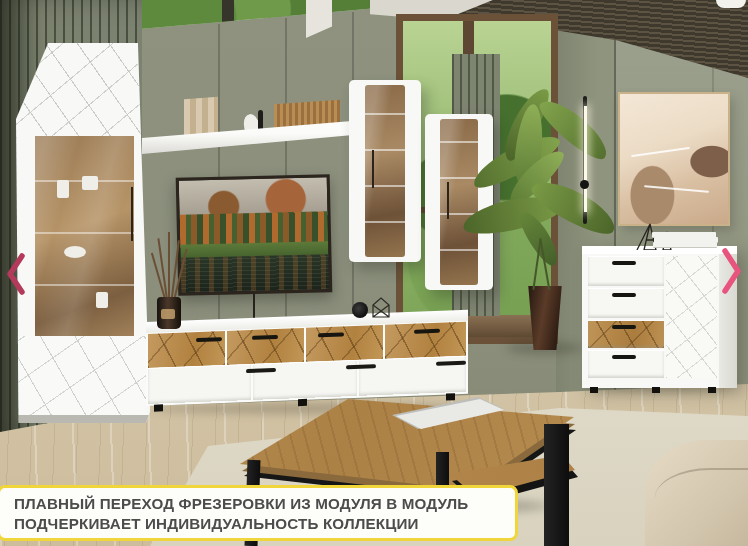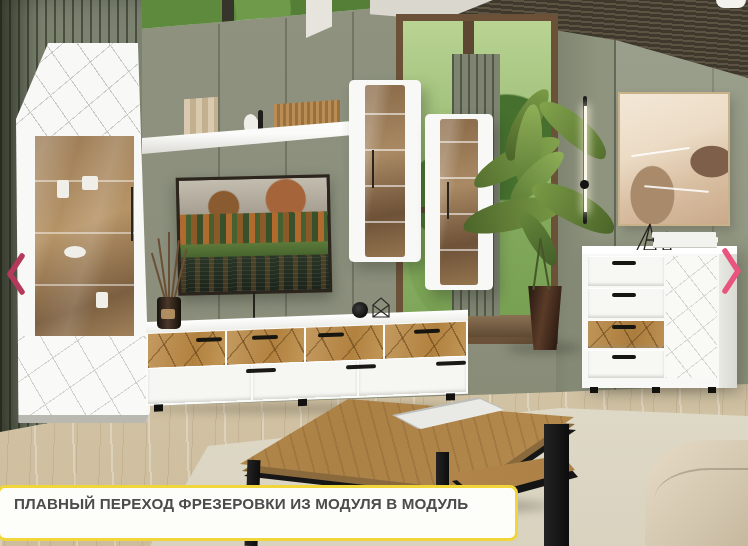--- a/index.html
+++ b/index.html
@@ -403,15 +403,16 @@
       </svg>
   </div>
   <div class="abs nav nav-next">
     <svg width="28" height="50" viewBox="0 0 28 50">
         <polyline points="8,5 21,25 8,45" fill="none" stroke="var(--c-arrow-next)" stroke-width="5.5" stroke-linecap="round" stroke-linejoin="round"></polyline>
       </svg>
   </div>
 
   <div class="abs caption">
     <div>ПЛАВНЫЙ ПЕРЕХОД ФРЕЗЕРОВКИ ИЗ МОДУЛЯ В МОДУЛЬ</div>
+    <div>ПОДЧЕРКИВАЕТ ИНДИВИДУАЛЬНОСТЬ КОЛЛЕКЦИИ</div>
   </div>
 
 </div>
 
 </body></html>

